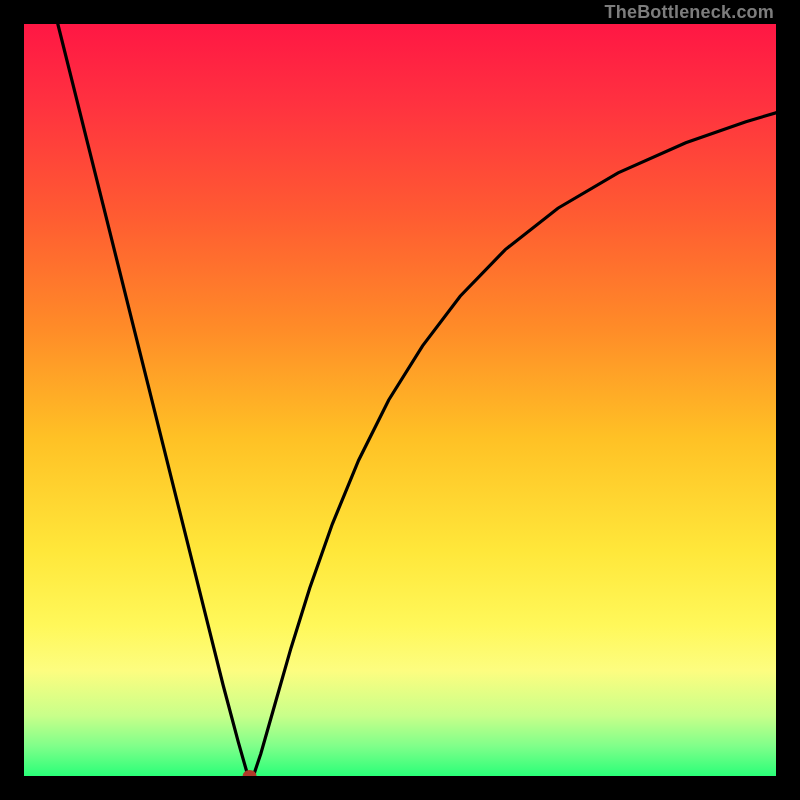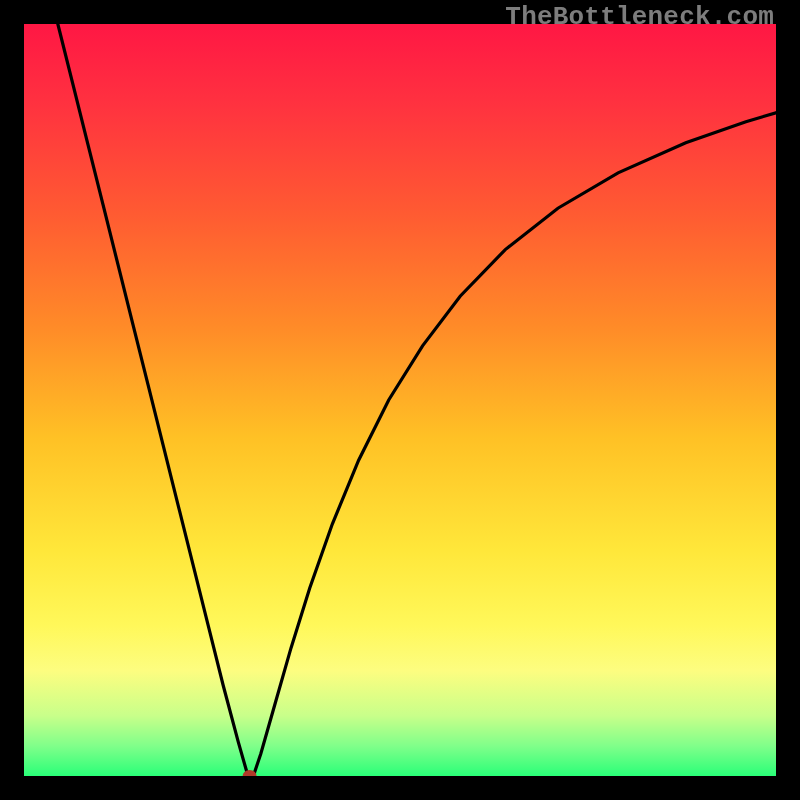--- a/index.html
+++ b/index.html
@@ -22,22 +22,22 @@
     position: absolute;
     left: 0;
     top: 0;
     width: 752px;
     height: 752px;
   }
   .watermark {
     position: absolute;
     top: 2px;
     right: 26px;
-    font-family: Liberation Mono, monospace;
-    font-size: 26px;
+    font-family: Liberation Sans, sans-serif;
+    font-size: 18px;
     font-weight: 600;
     color: #7d7d7d;
     letter-spacing: 0.2px;
   }
 </style>
 </head>
 <body>
 
 <div class="frame">
   <svg class="plot-area" viewBox="0 0 752 752" preserveAspectRatio="none">

